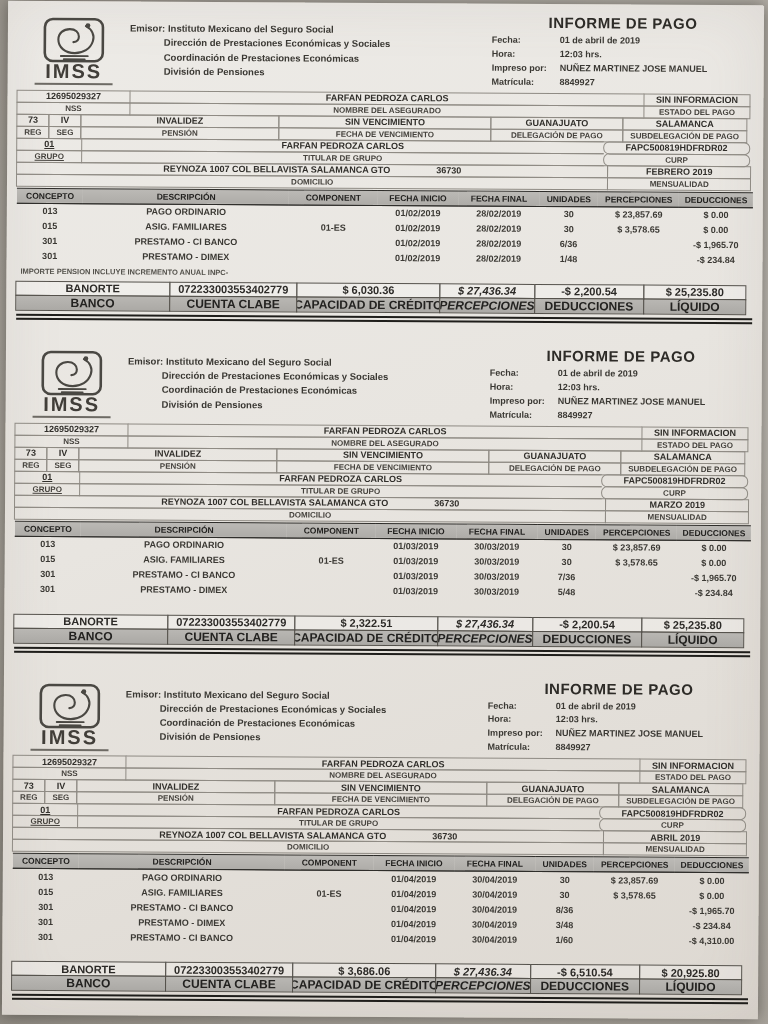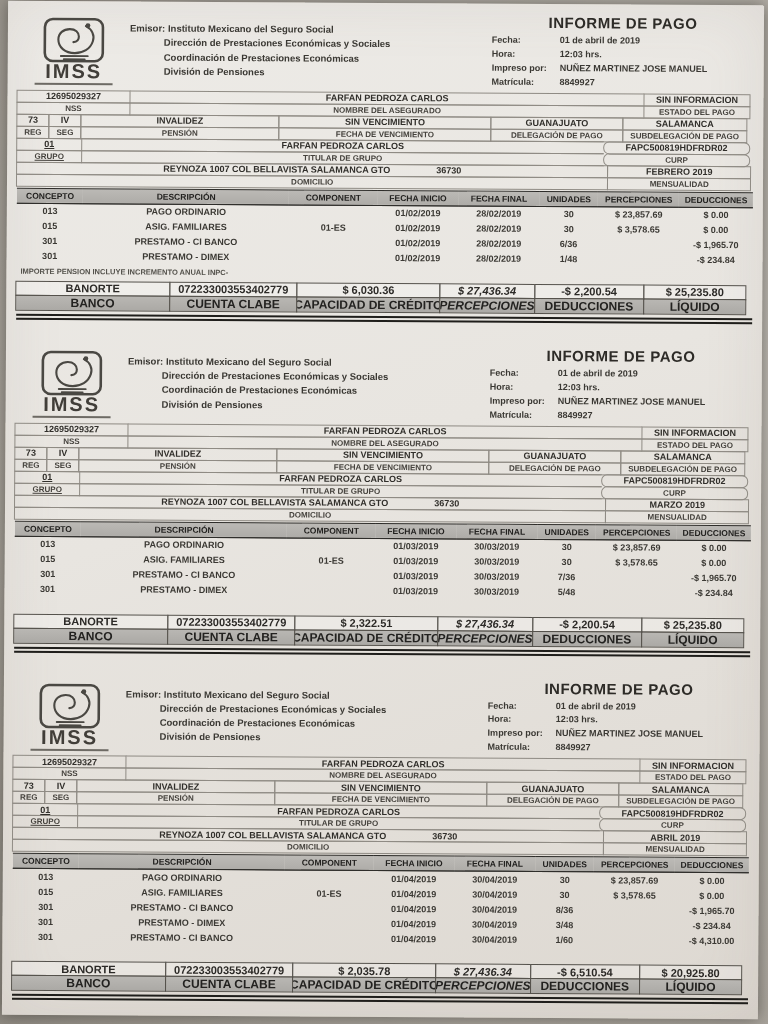--- a/index.html
+++ b/index.html
@@ -633,21 +633,21 @@
             </tr>
           </tbody>
     </table>
 
     <div class="note"></div>
 
     <div class="summary">
       <div class="sum-row sum-values">
         <div class="cell s-banco">BANORTE</div>
         <div class="cell s-clabe">072233003553402779</div>
-        <div class="cell s-cap">$ 2,035.78</div>
+        <div class="cell s-cap">$ 3,686.06</div>
         <div class="cell s-perc">$ 27,436.34</div>
         <div class="cell s-ded">-$ 6,510.54</div>
         <div class="cell s-liq">$ 20,925.80</div>
       </div>
       <div class="sum-row sum-labels">
         <div class="cell s-banco">BANCO</div>
         <div class="cell s-clabe">CUENTA CLABE</div>
         <div class="cell s-cap">CAPACIDAD DE CRÉDITO</div>
         <div class="cell s-perc">PERCEPCIONES</div>
         <div class="cell s-ded">DEDUCCIONES</div>

